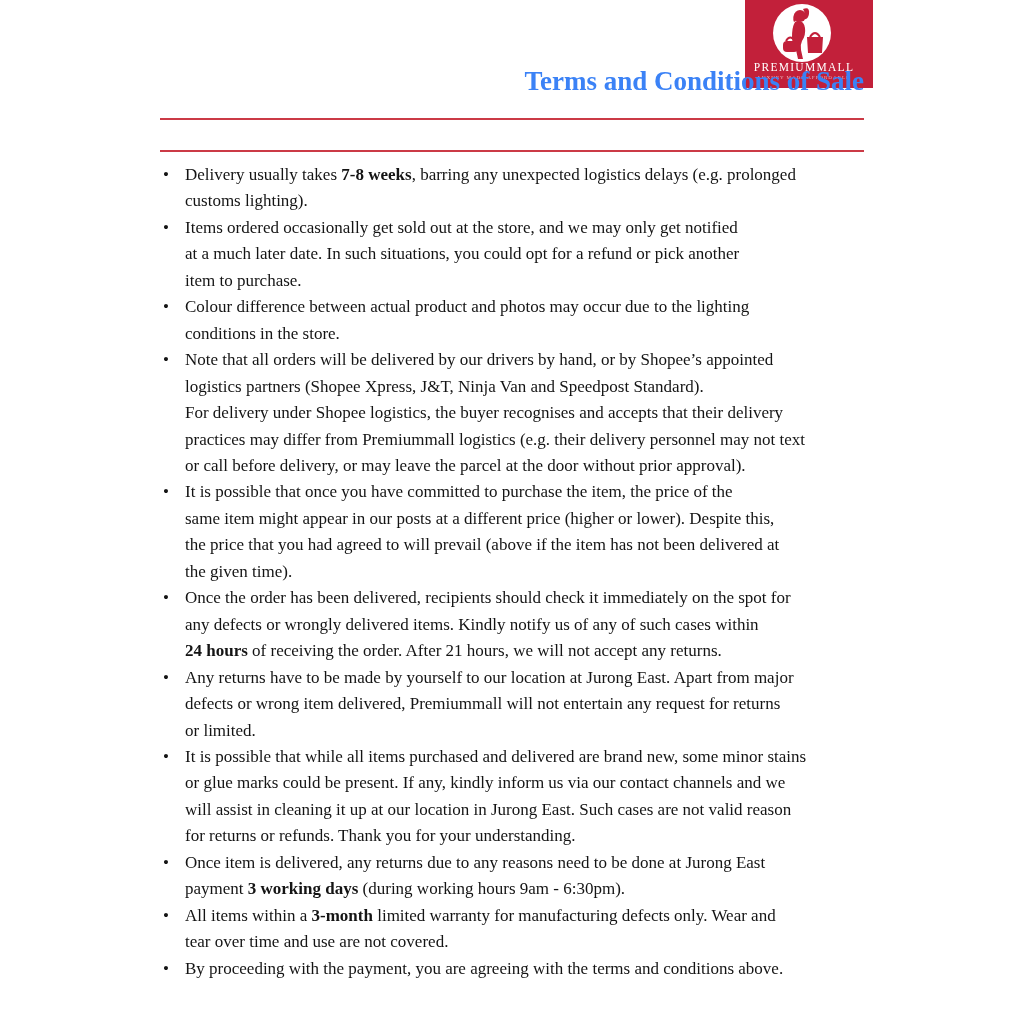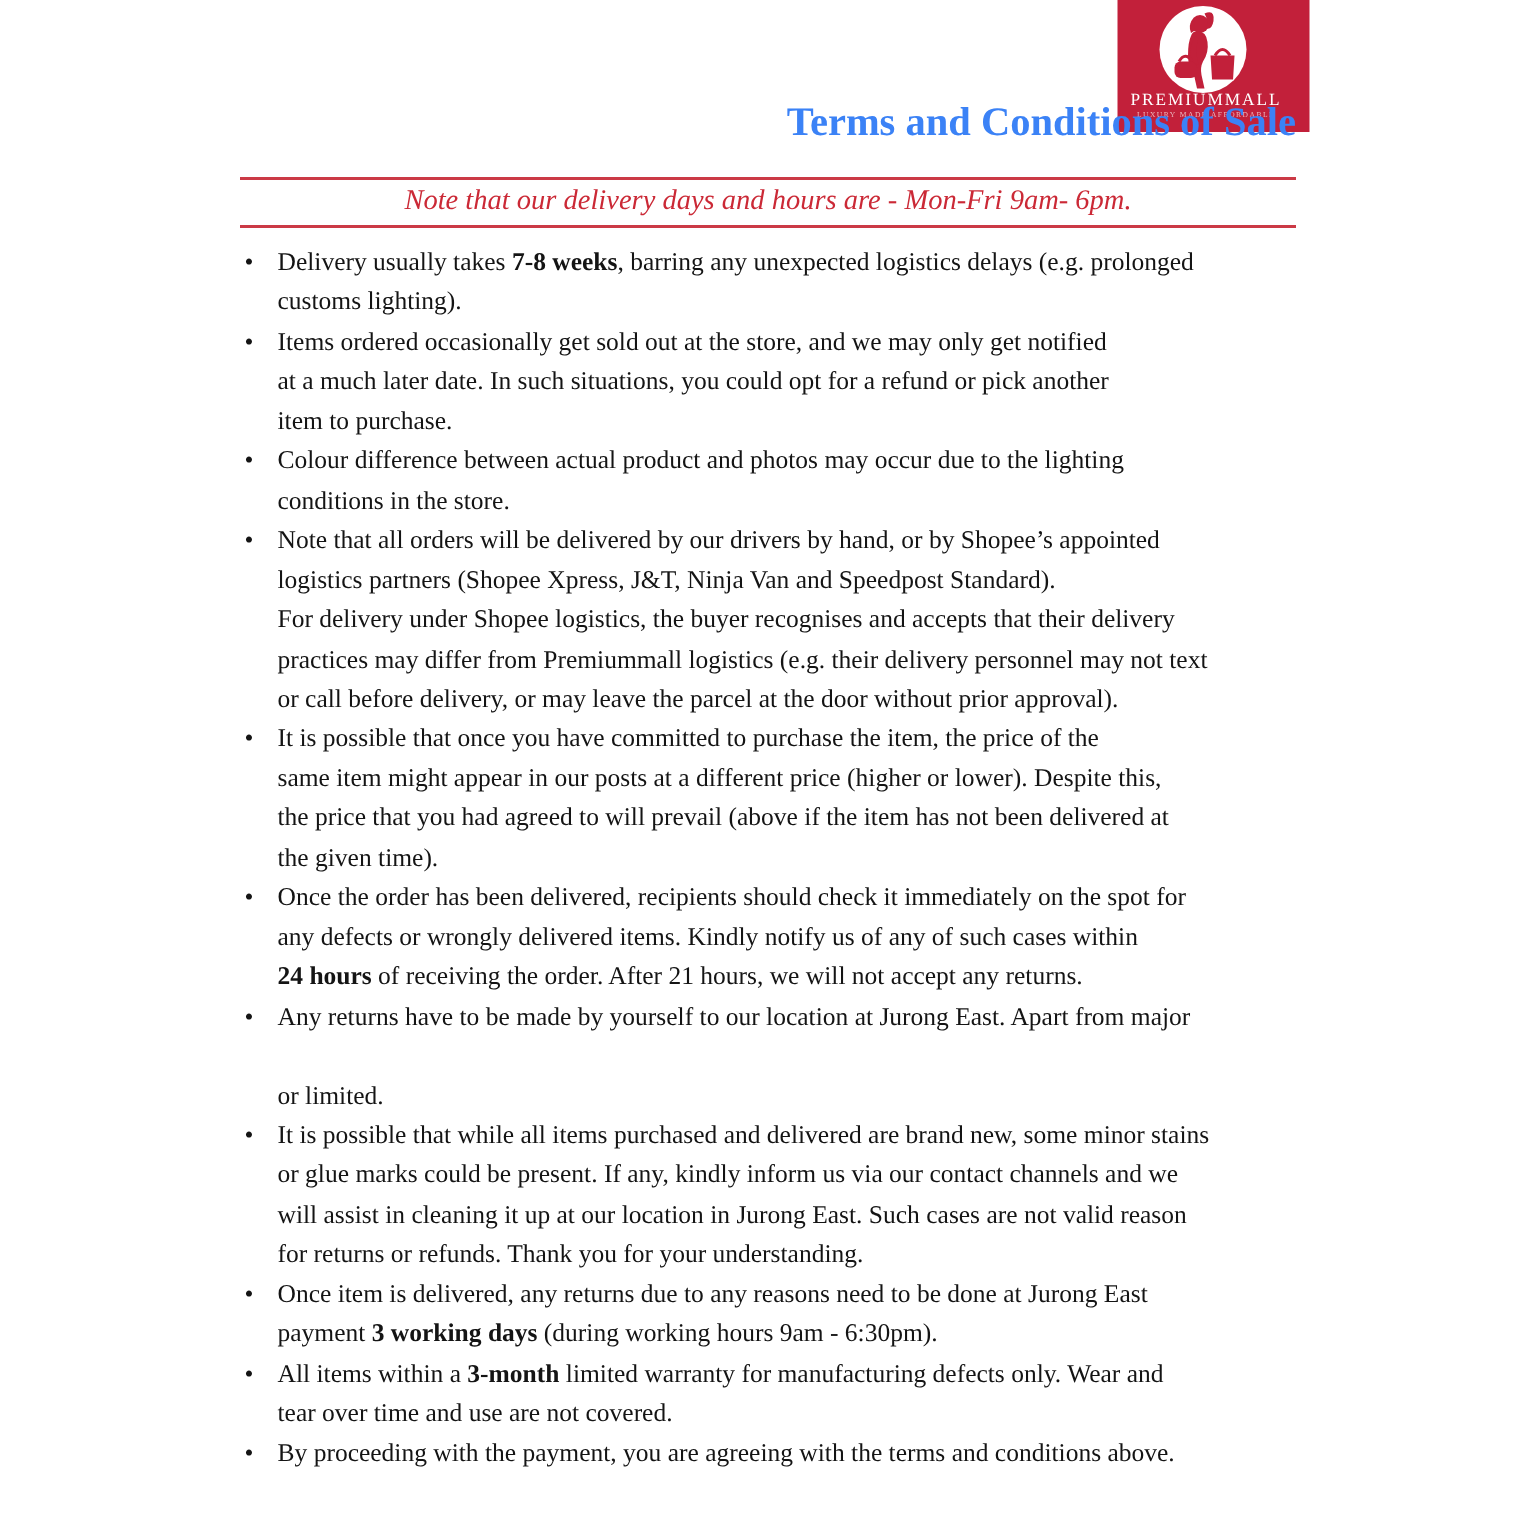--- a/index.html
+++ b/index.html
@@ -143,30 +143,29 @@
         </g>
       </svg>
     </div>
     <div class="logo-name">PREMIUMMALL</div>
     <div class="logo-tagline">LUXURY MADE AFFORDABLE</div>
   </div>
 
   <h1 class="title">Terms and Conditions of Sale</h1>
 
   <div class="rule rule-top"></div>
-  <div class="note">Note that our delivery days and hours are - Mon-Fri 9am- 6pm.</div>
   <div class="rule rule-bottom"></div>
 
   <ul class="terms" id="terms-list">
       <li><span>Delivery usually takes </span><b>7-8 weeks</b><span>, barring any unexpected logistics delays (e.g. prolonged</span><br><span>customs lighting).</span></li>
       <li><span>Items ordered occasionally get sold out at the store, and we may only get notified</span><br><span>at a much later date. In such situations, you could opt for a refund or pick another</span><br><span>item to purchase.</span></li>
       <li><span>Colour difference between actual product and photos may occur due to the lighting</span><br><span>conditions in the store.</span></li>
       <li><span>Note that all orders will be delivered by our drivers by hand, or by Shopee’s appointed</span><br><span>logistics partners (Shopee Xpress, J&amp;T, Ninja Van and Speedpost Standard).</span><br><span>For delivery under Shopee logistics, the buyer recognises and accepts that their delivery</span><br><span>practices may differ from Premiummall logistics (e.g. their delivery personnel may not text</span><br><span>or call before delivery, or may leave the parcel at the door without prior approval).</span></li>
       <li><span>It is possible that once you have committed to purchase the item, the price of the</span><br><span>same item might appear in our posts at a different price (higher or lower). Despite this,</span><br><span>the price that you had agreed to will prevail (above if the item has not been delivered at</span><br><span>the given time).</span></li>
       <li><span>Once the order has been delivered, recipients should check it immediately on the spot for</span><br><span>any defects or wrongly delivered items. Kindly notify us of any of such cases within</span><br><b>24 hours</b><span> of receiving the order. After 21 hours, we will not accept any returns.</span></li>
-      <li><span>Any returns have to be made by yourself to our location at Jurong East. Apart from major</span><br><br><span>or limited.</span></li>
+      <li><span>Any returns have to be made by yourself to our location at Jurong East. Apart from major</span><br><span>defects or wrong item delivered, Premiummall will not entertain any request for returns</span><br><span>or limited.</span></li>
       <li><span>It is possible that while all items purchased and delivered are brand new, some minor stains</span><br><span>or glue marks could be present. If any, kindly inform us via our contact channels and we</span><br><span>will assist in cleaning it up at our location in Jurong East. Such cases are not valid reason</span><br><span>for returns or refunds. Thank you for your understanding.</span></li>
       <li><span>Once item is delivered, any returns due to any reasons need to be done at Jurong East</span><br><span>payment </span><b>3 working days</b><span> (during working hours 9am - 6:30pm).</span></li>
       <li><span>All items within a </span><b>3-month</b><span> limited warranty for manufacturing defects only. Wear and</span><br><span>tear over time and use are not covered.</span></li>
       <li><span>By proceeding with the payment, you are agreeing with the terms and conditions above.</span></li>
     </ul>
 
 </div>
 
 </body></html>

